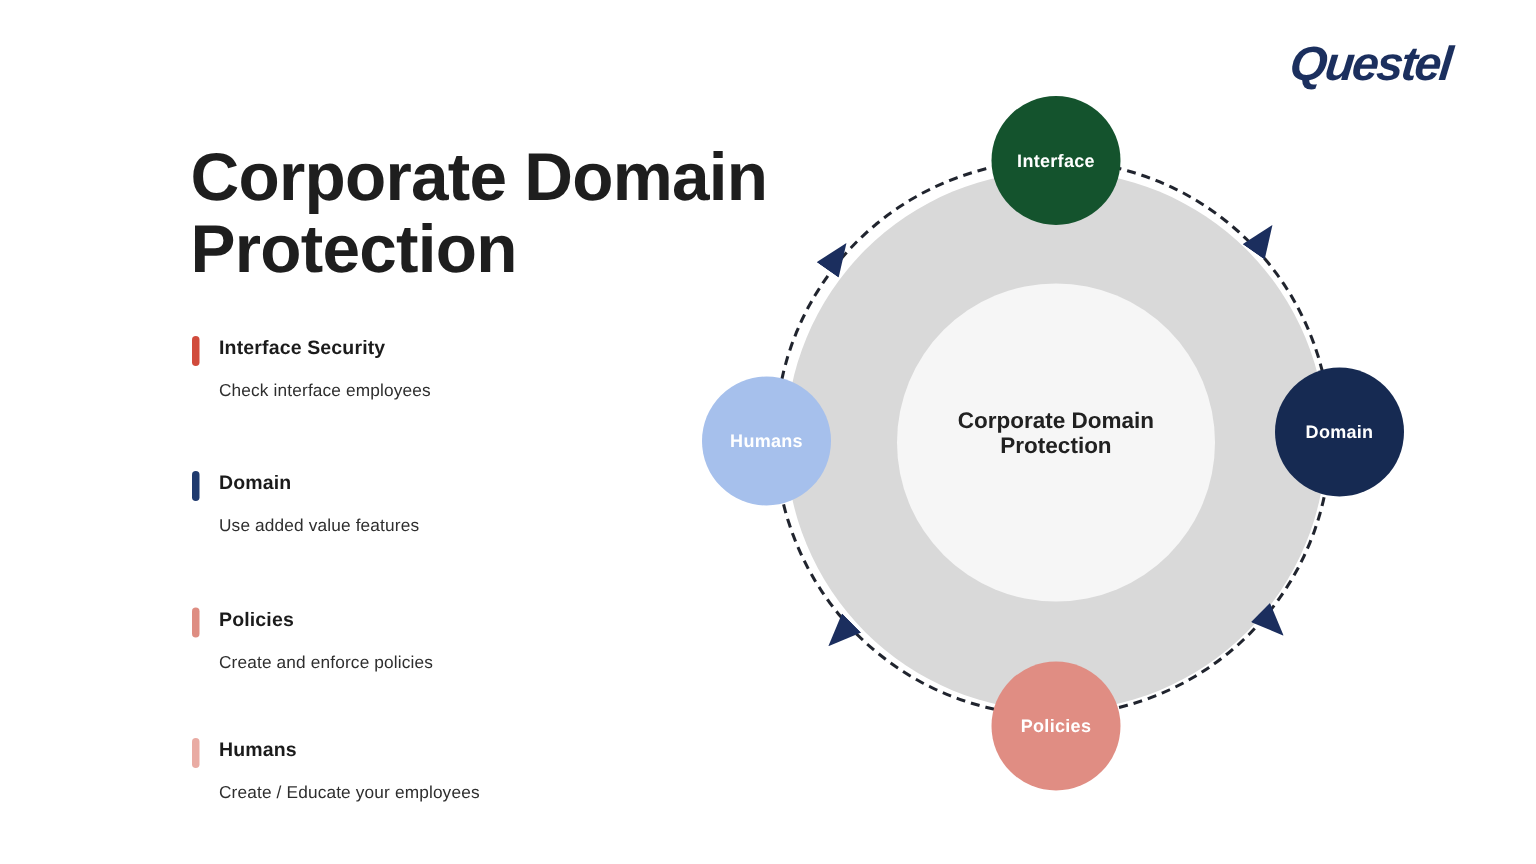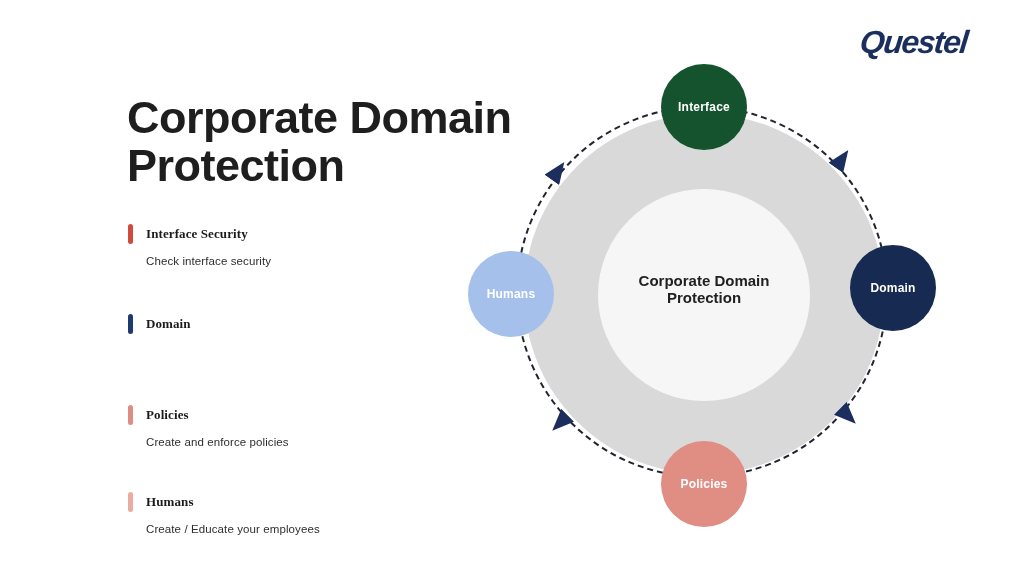--- a/index.html
+++ b/index.html
@@ -10,21 +10,21 @@
   .logo{position:absolute;left:860px;top:24px;width:150px;height:40px;
         font-size:32px;font-weight:bold;font-style:italic;letter-spacing:-1.5px;
         transform:skewX(-6deg);}
 
   
   .title{position:absolute;left:127px;top:94px;width:430px;
          font-size:45px;line-height:48px;font-weight:bold;letter-spacing:-0.5px;color:#1e1e1e;}
 
   
   .legend-item{position:absolute;left:128px;width:260px;}
-  .legend-head{display:flex;align-items:center;font-family:Liberation Serif, serif;}
+  .legend-head{display:flex;align-items:flex-start;}
   .legend-bar{width:5px;height:20px;border-radius:3px;flex:0 0 5px;}
   .legend-label{margin-left:13px;font-size:13px;font-weight:bold;color:#1b1b1b;letter-spacing:0.1px;}
   .legend-desc{margin-left:18px;margin-top:11px;font-size:11.5px;color:#2e2e2e;letter-spacing:0.1px;}
 
   
   .circle{position:absolute;border-radius:50%;}
   .ring-gray{left:524px;top:114px;width:360px;height:360px;}
   .ring-dashed{left:516px;top:106px;width:372px;height:372px;border:2px dashed #20242e;background:transparent;box-sizing:border-box;}
   .inner{left:598px;top:189px;width:212px;height:212px;}
   .center-label{position:absolute;left:598px;top:272px;width:212px;text-align:center;
@@ -53,28 +53,29 @@
   <div class="title">
     <div>Corporate Domain</div>
     <div>Protection</div>
   </div>
 
   <div class="legend-item" style="top:224px;">
     <div class="legend-head">
       <div class="legend-bar" style="background: rgb(209, 75, 60);"></div>
       <div class="legend-label">Interface Security</div>
     </div>
-    <div class="legend-desc">Check interface security</div>
+    <div class="legend-desc">Check interface employees</div>
   </div>
 
   <div class="legend-item" style="top:314px;">
     <div class="legend-head">
       <div class="legend-bar" style="background: rgb(31, 58, 110);"></div>
       <div class="legend-label">Domain</div>
     </div>
+    <div class="legend-desc">Use added value features</div>
   </div>
 
   <div class="legend-item" style="top:405px;">
     <div class="legend-head">
       <div class="legend-bar" style="background: rgb(222, 141, 130);"></div>
       <div class="legend-label">Policies</div>
     </div>
     <div class="legend-desc">Create and enforce policies</div>
   </div>
 

